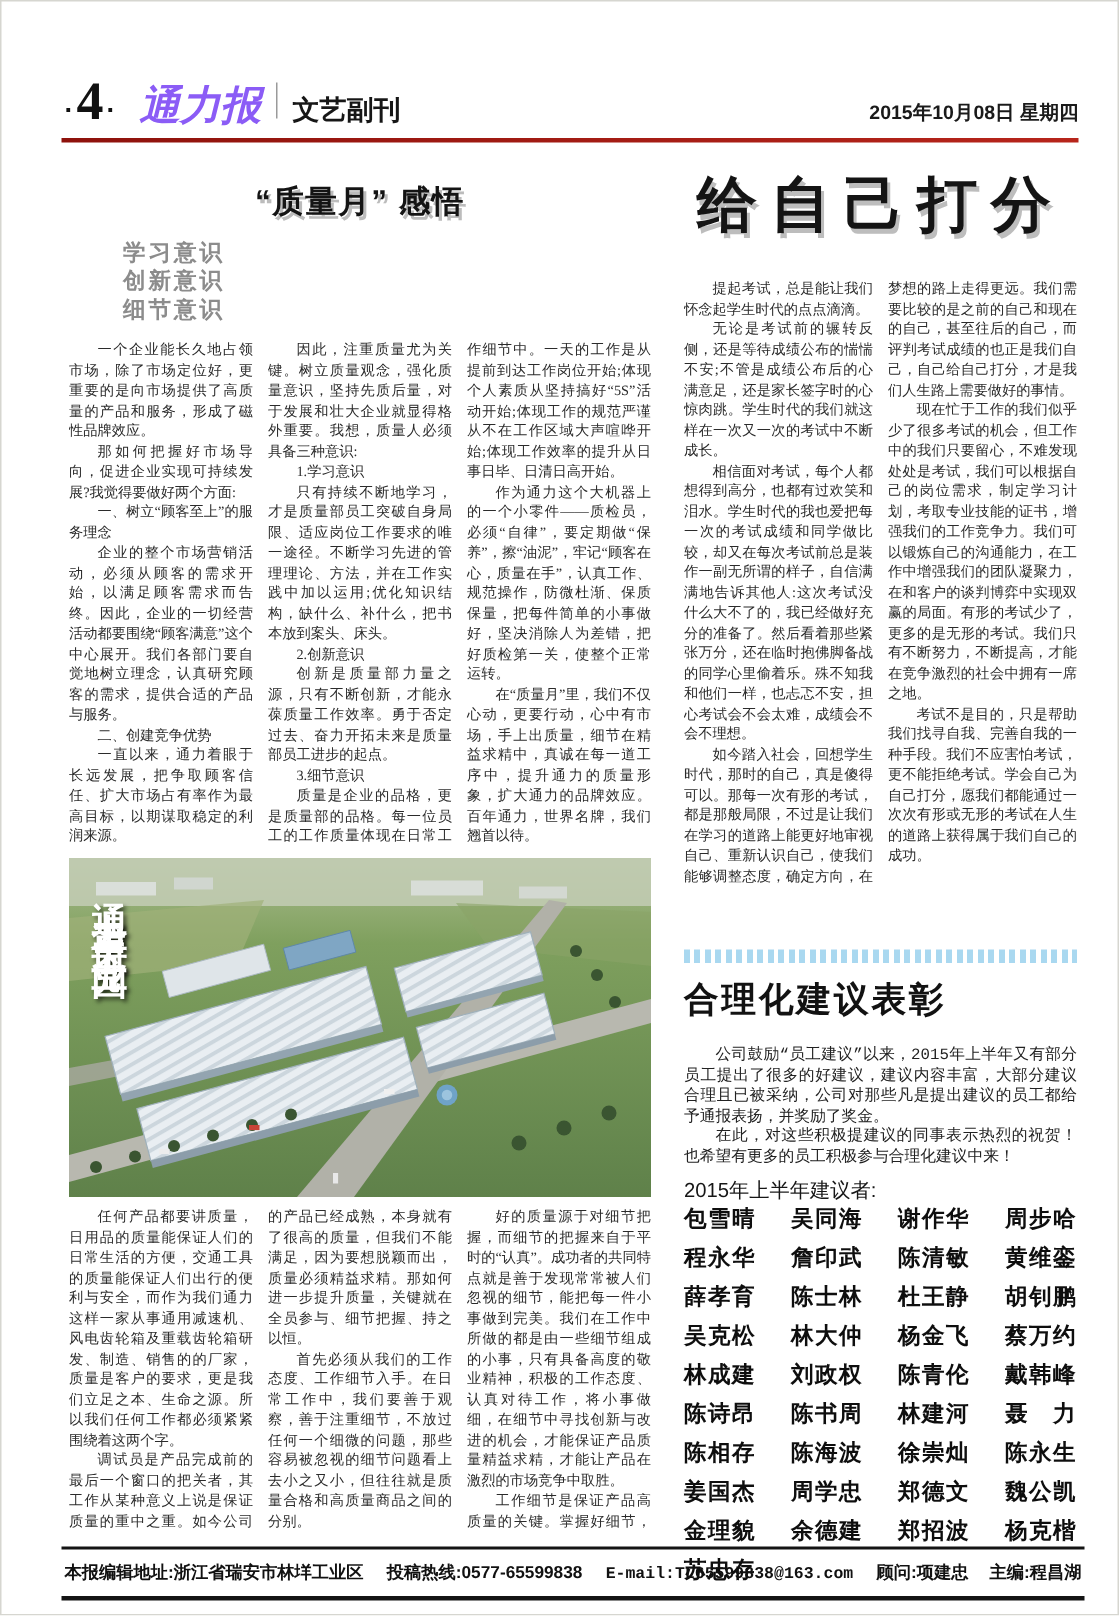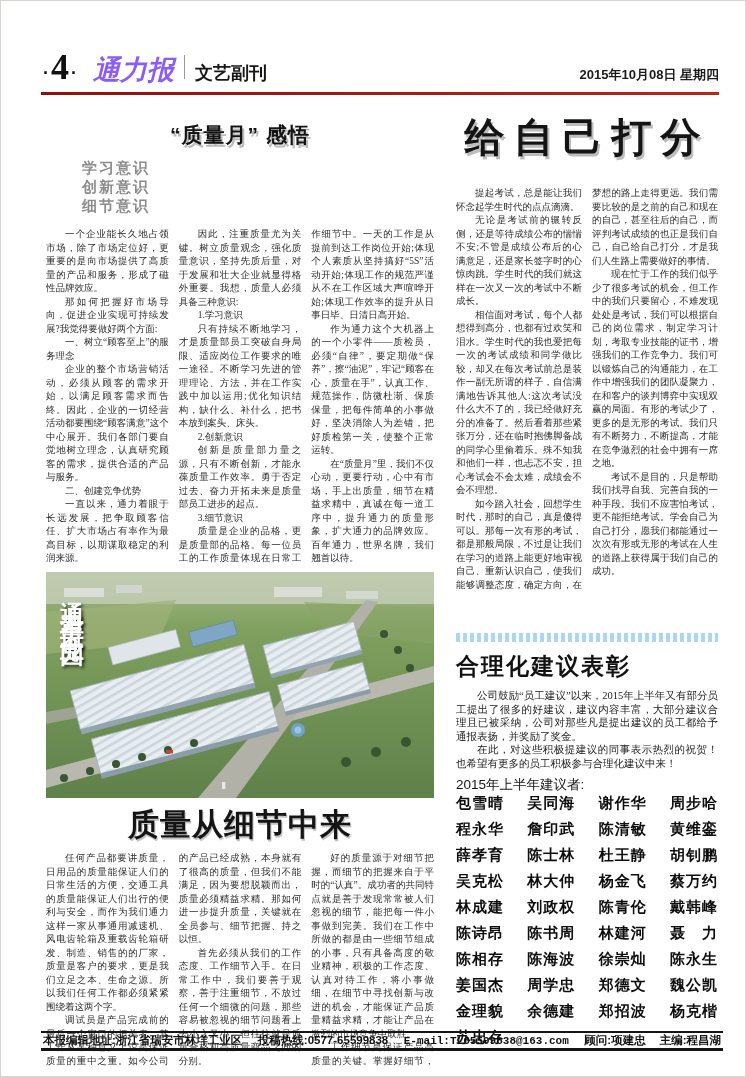--- a/index.html
+++ b/index.html
@@ -40,31 +40,31 @@
   .a2-body{margin-top:8px;height:216px;}
   
   .col-right{position:absolute;left:455px;top:112px;width:262px;}
   .a3-title{font-size:40px;font-weight:900;text-align:center;line-height:48px;
     letter-spacing:9px;color:#141414;text-shadow:2px 3px 0 #bdbdbd;white-space:nowrap;}
   .a3-body{margin-top:26px;height:438px;column-count:2;column-gap:10px;}
   .stripe-divider{margin-top:8px;height:9px;
     background:repeating-linear-gradient(90deg,#a9d8f0 0 4px,#ffffff 4px 7px);}
   .a4-title{margin-top:10px;font-size:23px;font-weight:900;text-align:left;line-height:30px;
     font-family:"Liberation Serif",serif;color:#121212;letter-spacing:2px;}
-  .a4-body{margin-top:7px;font-family:Liberation Serif, serif;font-size:10.5px;
+  .a4-body{margin-top:16px;font-family:Liberation Mono, monospace;font-size:10.5px;
     line-height:13.5px;text-align:justify;color:#222;}
   .a4-body p{margin:0;text-indent:2em;}
   .list-label{margin-top:6px;font-size:13.5px;color:#161616;}
   .names-grid{display:grid;grid-template-columns:repeat(4,auto);
     justify-content:space-between;row-gap:7px;
     font-size:15px;font-weight:900;color:#0e0e0e;letter-spacing:1px;}
   
   .footer{position:absolute;left:40px;top:1030px;width:678px;
     border-top:2px solid #141414;border-bottom:3px solid #141414;
-    padding:0 2px;display:flex;align-items:center;justify-content:space-between;
+    padding:8px 2px;display:flex;align-items:flex-end;justify-content:space-between;
     font-size:11.5px;font-weight:bold;color:#111;}
   .footer .email{font-family:"Liberation Mono",monospace;font-size:11px;}
   .footer .credits{display:flex;gap:14px;}
 </style>
 </head>
 <body>
 
 <div class="page">
 
   <div class="header">
@@ -162,21 +162,20 @@
         <g>
           <rect x="60" y="194" width="7" height="3.4" fill="#ececec"></rect>
           <rect x="120" y="178" width="7" height="3.4" fill="#c94437"></rect>
           <rect x="210" y="154" width="7" height="3.4" fill="#f0f0f0"></rect>
           <rect x="176" y="210" width="3.4" height="7" fill="#e8e8e8"></rect>
         </g>
       </svg>
       <div class="photo-label">通力重齿工业园</div>
     </div>
 
-    <div class="a2-title">质量从细节中来</div>
     <div class="kai-body a2-body">
         <p>任何产品都要讲质量，日用品的质量能保证人们的日常生活的方便，交通工具的质量能保证人们出行的便利与安全，而作为我们通力这样一家从事通用减速机、风电齿轮箱及重载齿轮箱研发、制造、销售的的厂家，质量是客户的要求，更是我们立足之本、生命之源。所以我们任何工作都必须紧紧围绕着这两个字。</p>
         <p>调试员是产品完成前的最后一个窗口的把关者，其工作从某种意义上说是保证质量的重中之重。如今公司的产品已经成熟，本身就有了很高的质量，但我们不能满足，因为要想脱颖而出，质量必须精益求精。那如何进一步提升质量，关键就在全员参与、细节把握、持之以恒。</p>
         <p>首先必须从我们的工作态度、工作细节入手。在日常工作中，我们要善于观察，善于注重细节，不放过任何一个细微的问题，那些容易被忽视的细节问题看上去小之又小，但往往就是质量合格和高质量商品之间的分别。</p>
         <p>好的质量源于对细节把握，而细节的把握来自于平时的“认真”。成功者的共同特点就是善于发现常常被人们忽视的细节，能把每一件小事做到完美。我们在工作中所做的都是由一些细节组成的小事，只有具备高度的敬业精神，积极的工作态度、认真对待工作，将小事做细，在细节中寻找创新与改进的机会，才能保证产品质量精益求精，才能让产品在激烈的市场竞争中取胜。</p>
         <p>工作细节是保证产品高质量的关键。掌握好细节，也就是把握住质量。注重细节，就要甘于平淡，认真做好每一件小事，成功就会不期而至。</p>
       </div>
   </div>
 
   <div class="col-right">

